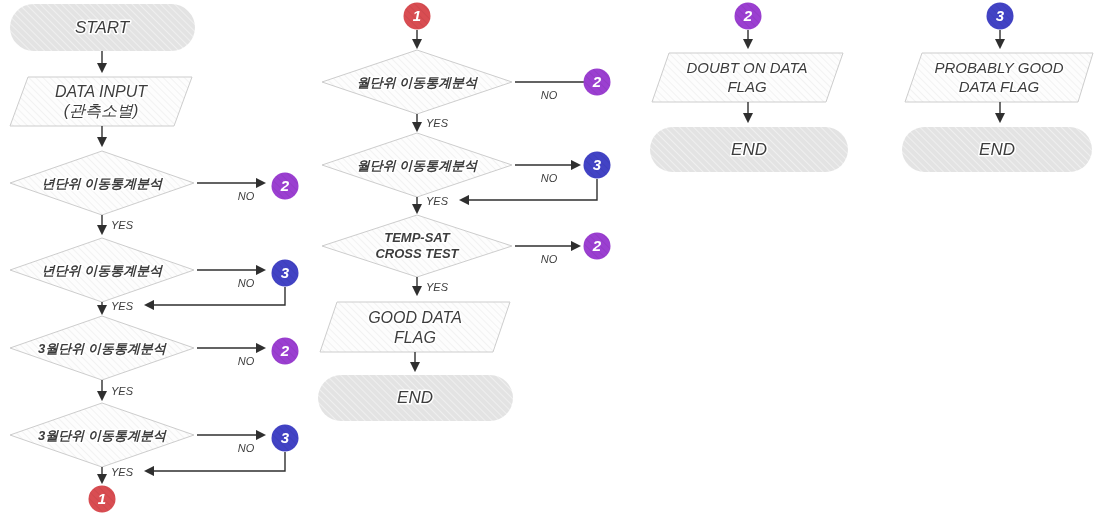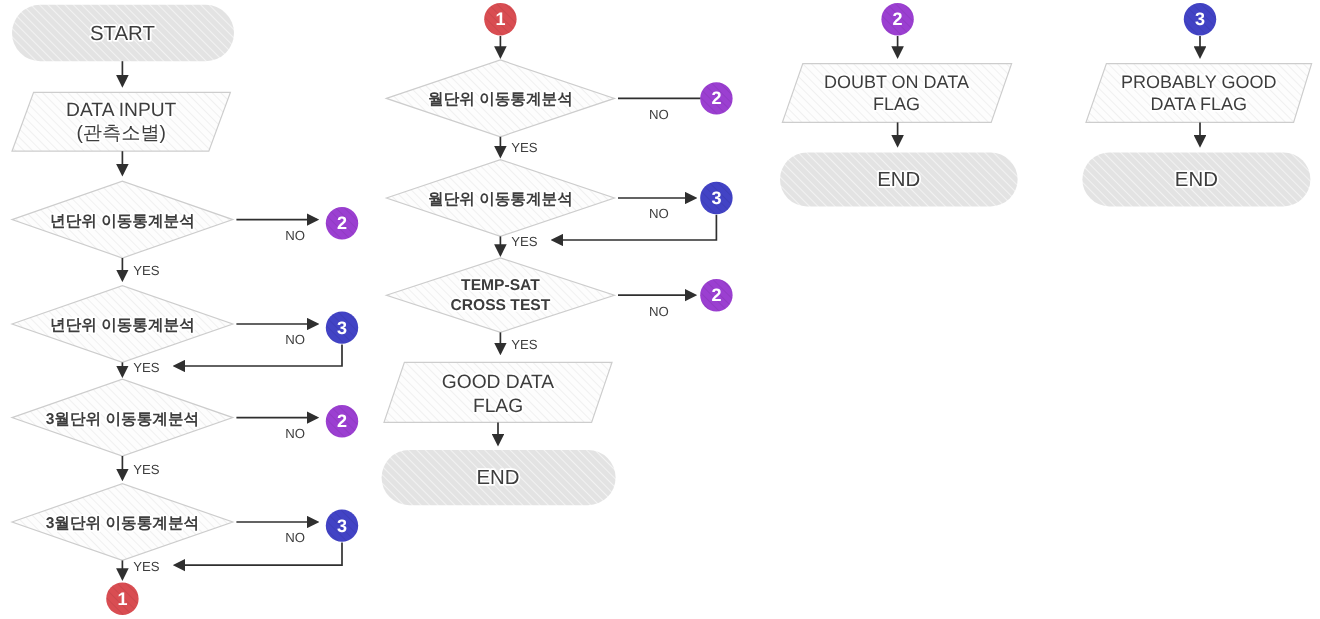--- a/index.html
+++ b/index.html
@@ -1,16 +1,16 @@
 <!DOCTYPE html>
 <html><head>
 <meta charset="utf-8">
 <style>
   html,body{margin:0;padding:0;background:#ffffff;}
-  .stage{width:1100px;height:516px;position:relative;background:#ffffff;overflow:hidden;}
+  .stage{width:1100px;height:516px;position:relative;background:#ffffff;overflow:hidden;font-style:italic;}
   svg{display:block;}
   .shape-text{font-family:"Liberation Sans",sans-serif;fill:#3d3d3d;text-anchor:middle;
               paint-order:stroke;stroke:#ffffff;stroke-width:3px;stroke-linejoin:round;}
   .t17{font-size:17px;}
   .t16{font-size:16px;}
   .t15{font-size:15px;}
   .t13{font-size:13px;font-weight:bold;}
   .yn{font-family:"Liberation Sans",sans-serif;font-size:11px;fill:#3d3d3d;}
   .yes{text-anchor:start;}
   .no{text-anchor:middle;}

